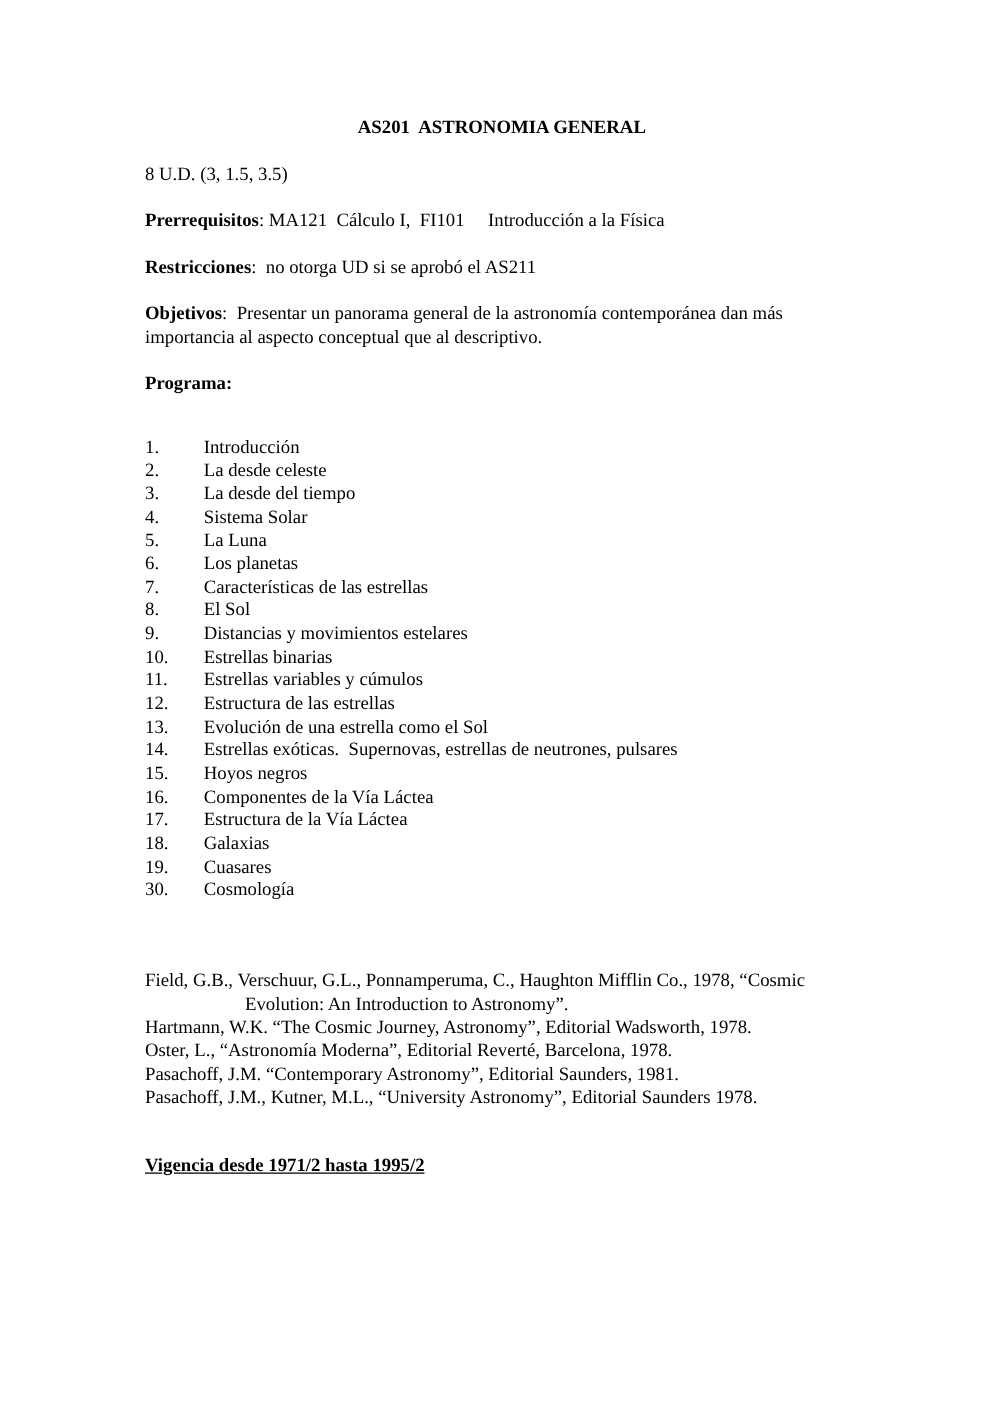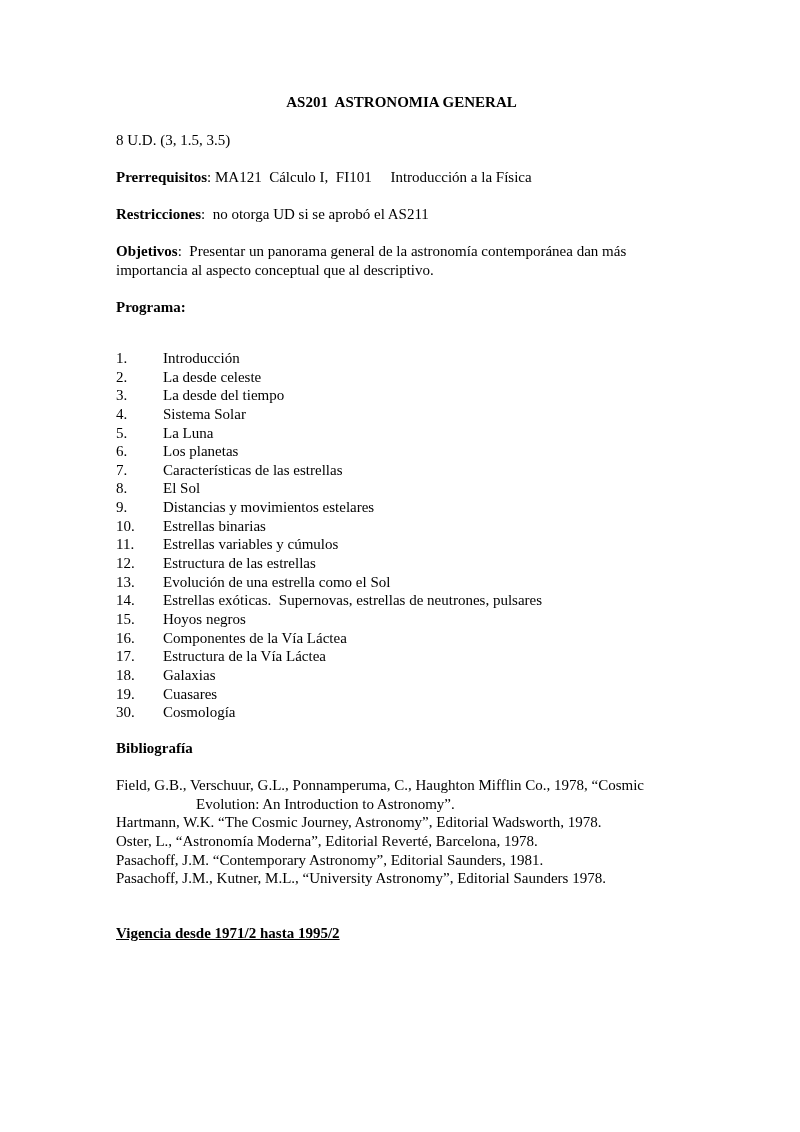--- a/index.html
+++ b/index.html
@@ -68,21 +68,20 @@
     <div class="row"><span class="num">13.</span><span class="pre">Evolución de una estrella como el Sol</span></div>
     <div class="row"><span class="num">14.</span><span class="pre">Estrellas exóticas.  Supernovas, estrellas de neutrones, pulsares</span></div>
     <div class="row"><span class="num">15.</span><span class="pre">Hoyos negros</span></div>
     <div class="row"><span class="num">16.</span><span class="pre">Componentes de la Vía Láctea</span></div>
     <div class="row"><span class="num">17.</span><span class="pre">Estructura de la Vía Láctea</span></div>
     <div class="row"><span class="num">18.</span><span class="pre">Galaxias</span></div>
     <div class="row"><span class="num">19.</span><span class="pre">Cuasares</span></div>
     <div class="row"><span class="num">30.</span><span class="pre">Cosmología</span></div>
   </div>
 
-  <div class="abs biblio-label pre">Bibliografía</div>
 
   <div class="abs biblio">
     <div class="line pre">Field, G.B., Verschuur, G.L., Ponnamperuma, C., Haughton Mifflin Co., 1978, “Cosmic</div>
     <div class="line pre indent">Evolution: An Introduction to Astronomy”.</div>
     <div class="line pre">Hartmann, W.K. “The Cosmic Journey, Astronomy”, Editorial Wadsworth, 1978.</div>
     <div class="line pre">Oster, L., “Astronomía Moderna”, Editorial Reverté, Barcelona, 1978.</div>
     <div class="line pre">Pasachoff, J.M. “Contemporary Astronomy”, Editorial Saunders, 1981.</div>
     <div class="line pre">Pasachoff, J.M., Kutner, M.L., “University Astronomy”, Editorial Saunders 1978.</div>
   </div>
 

